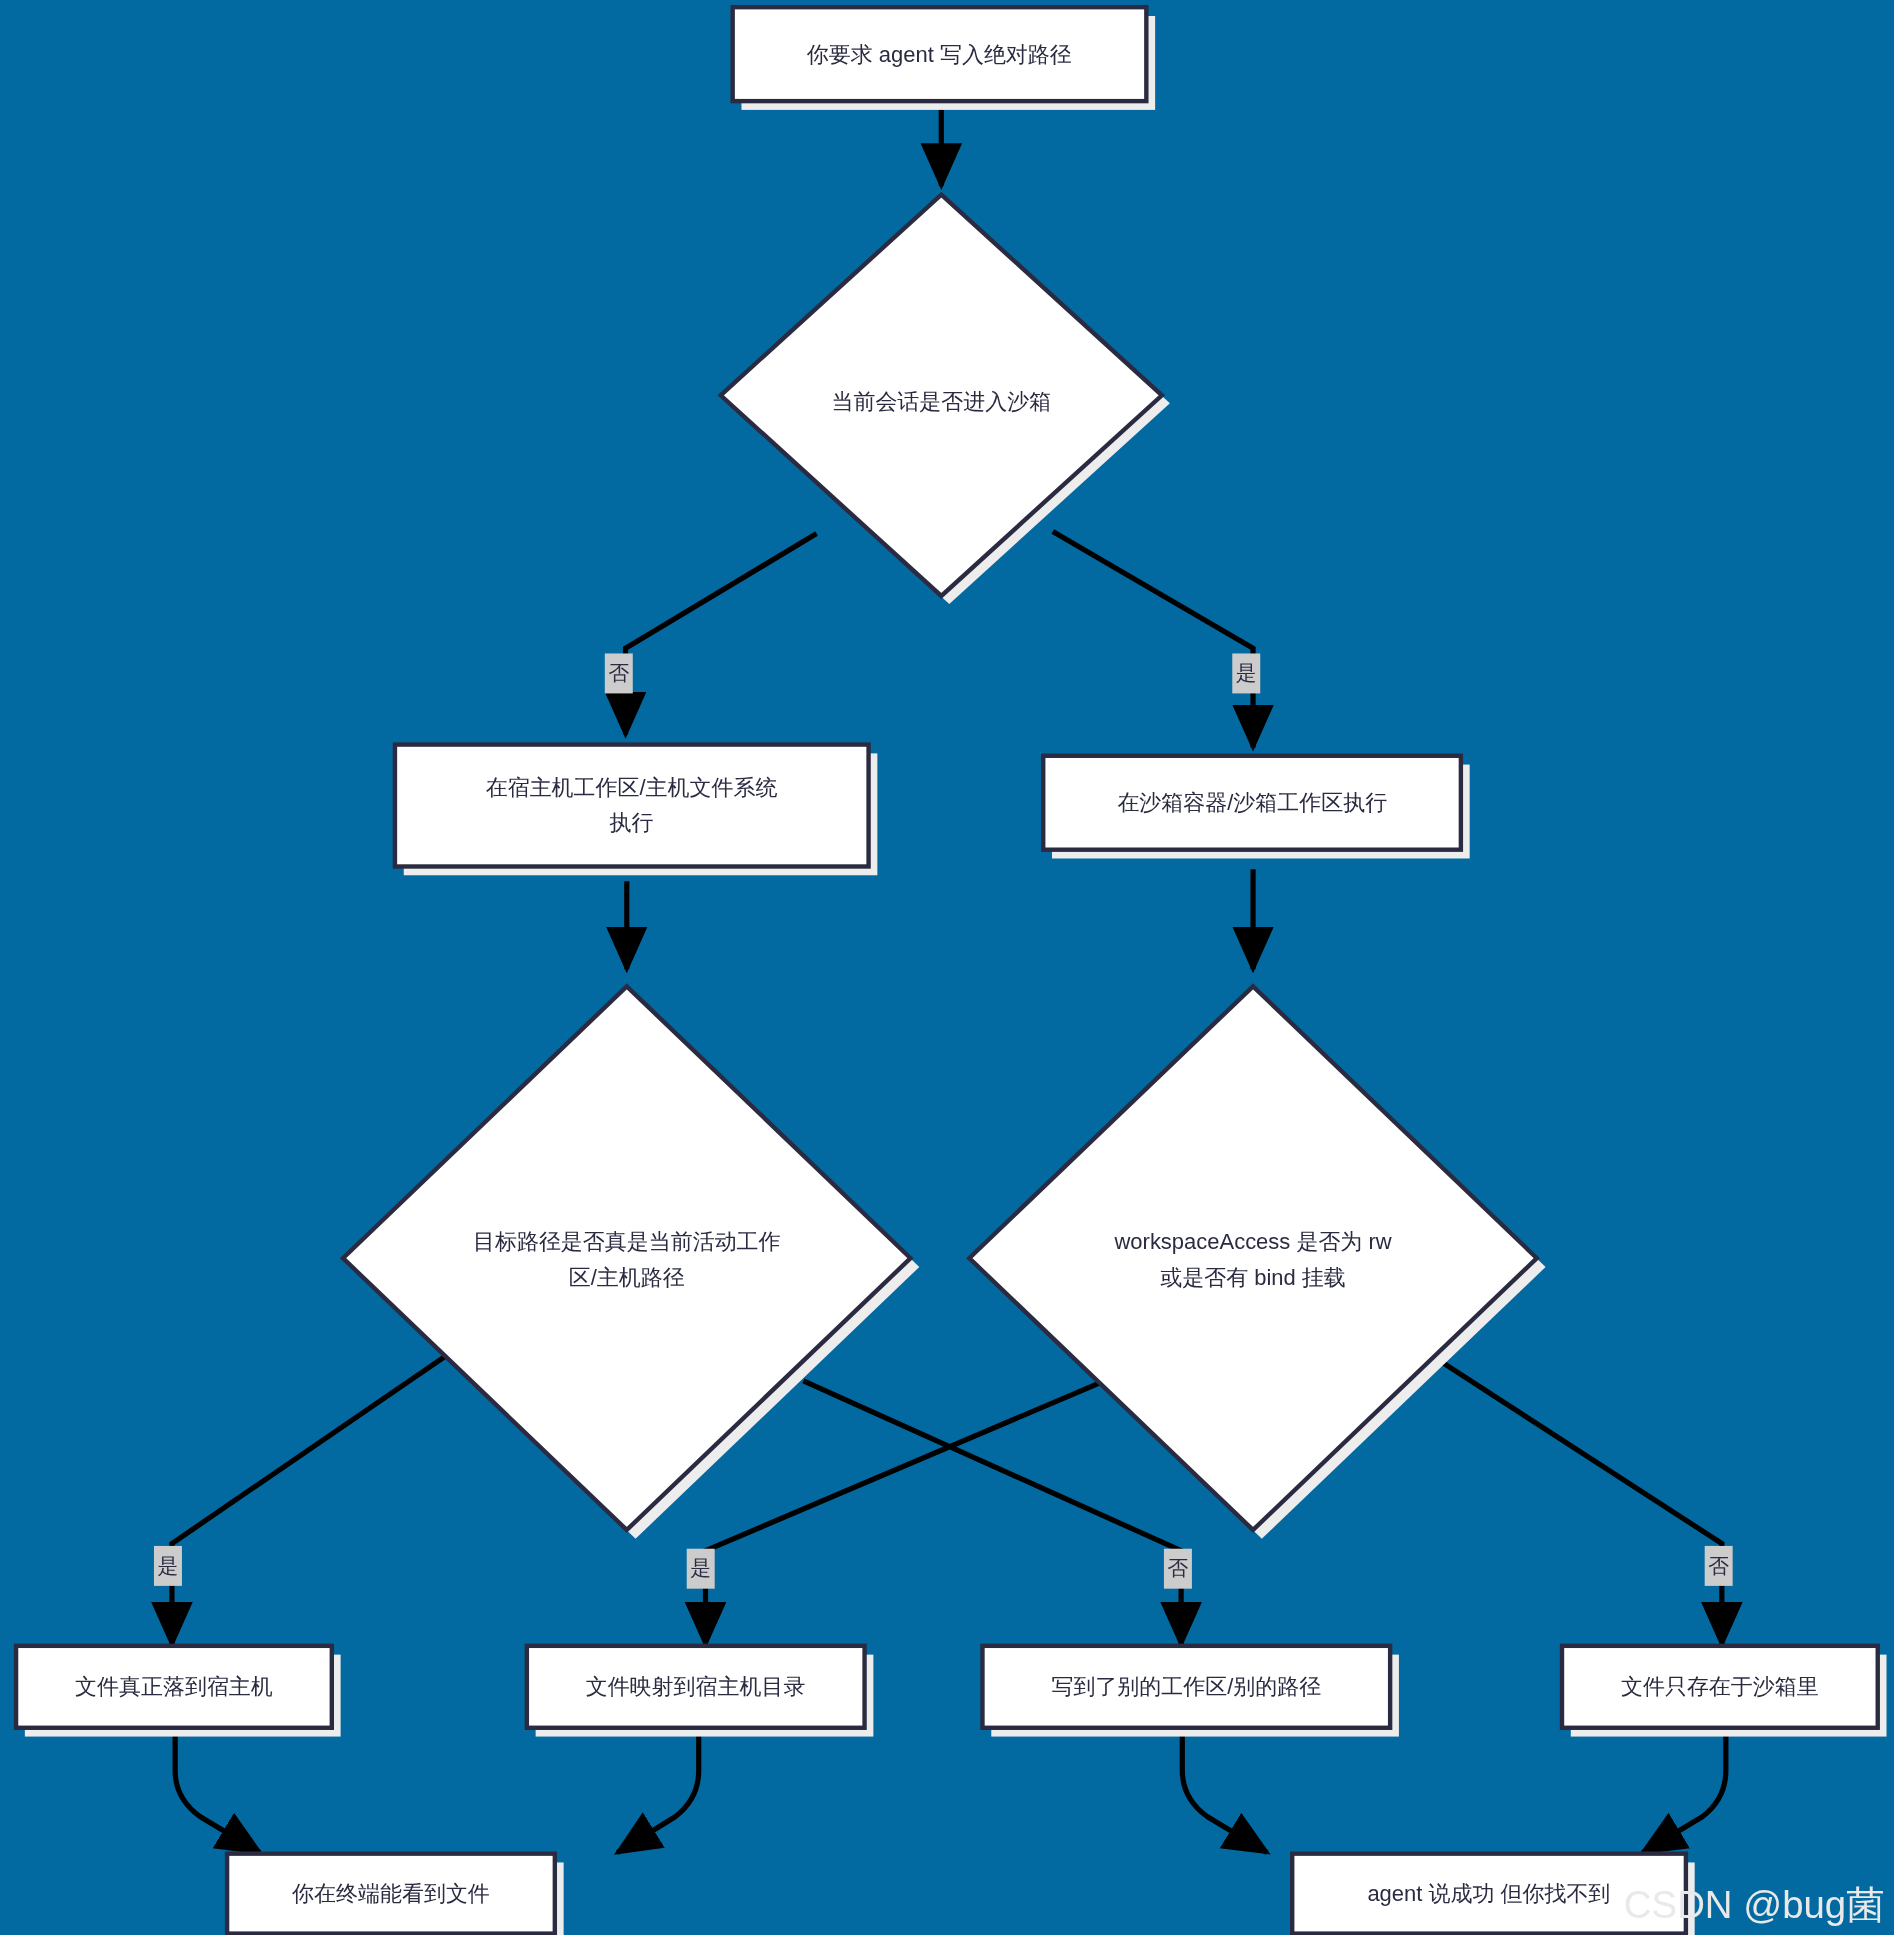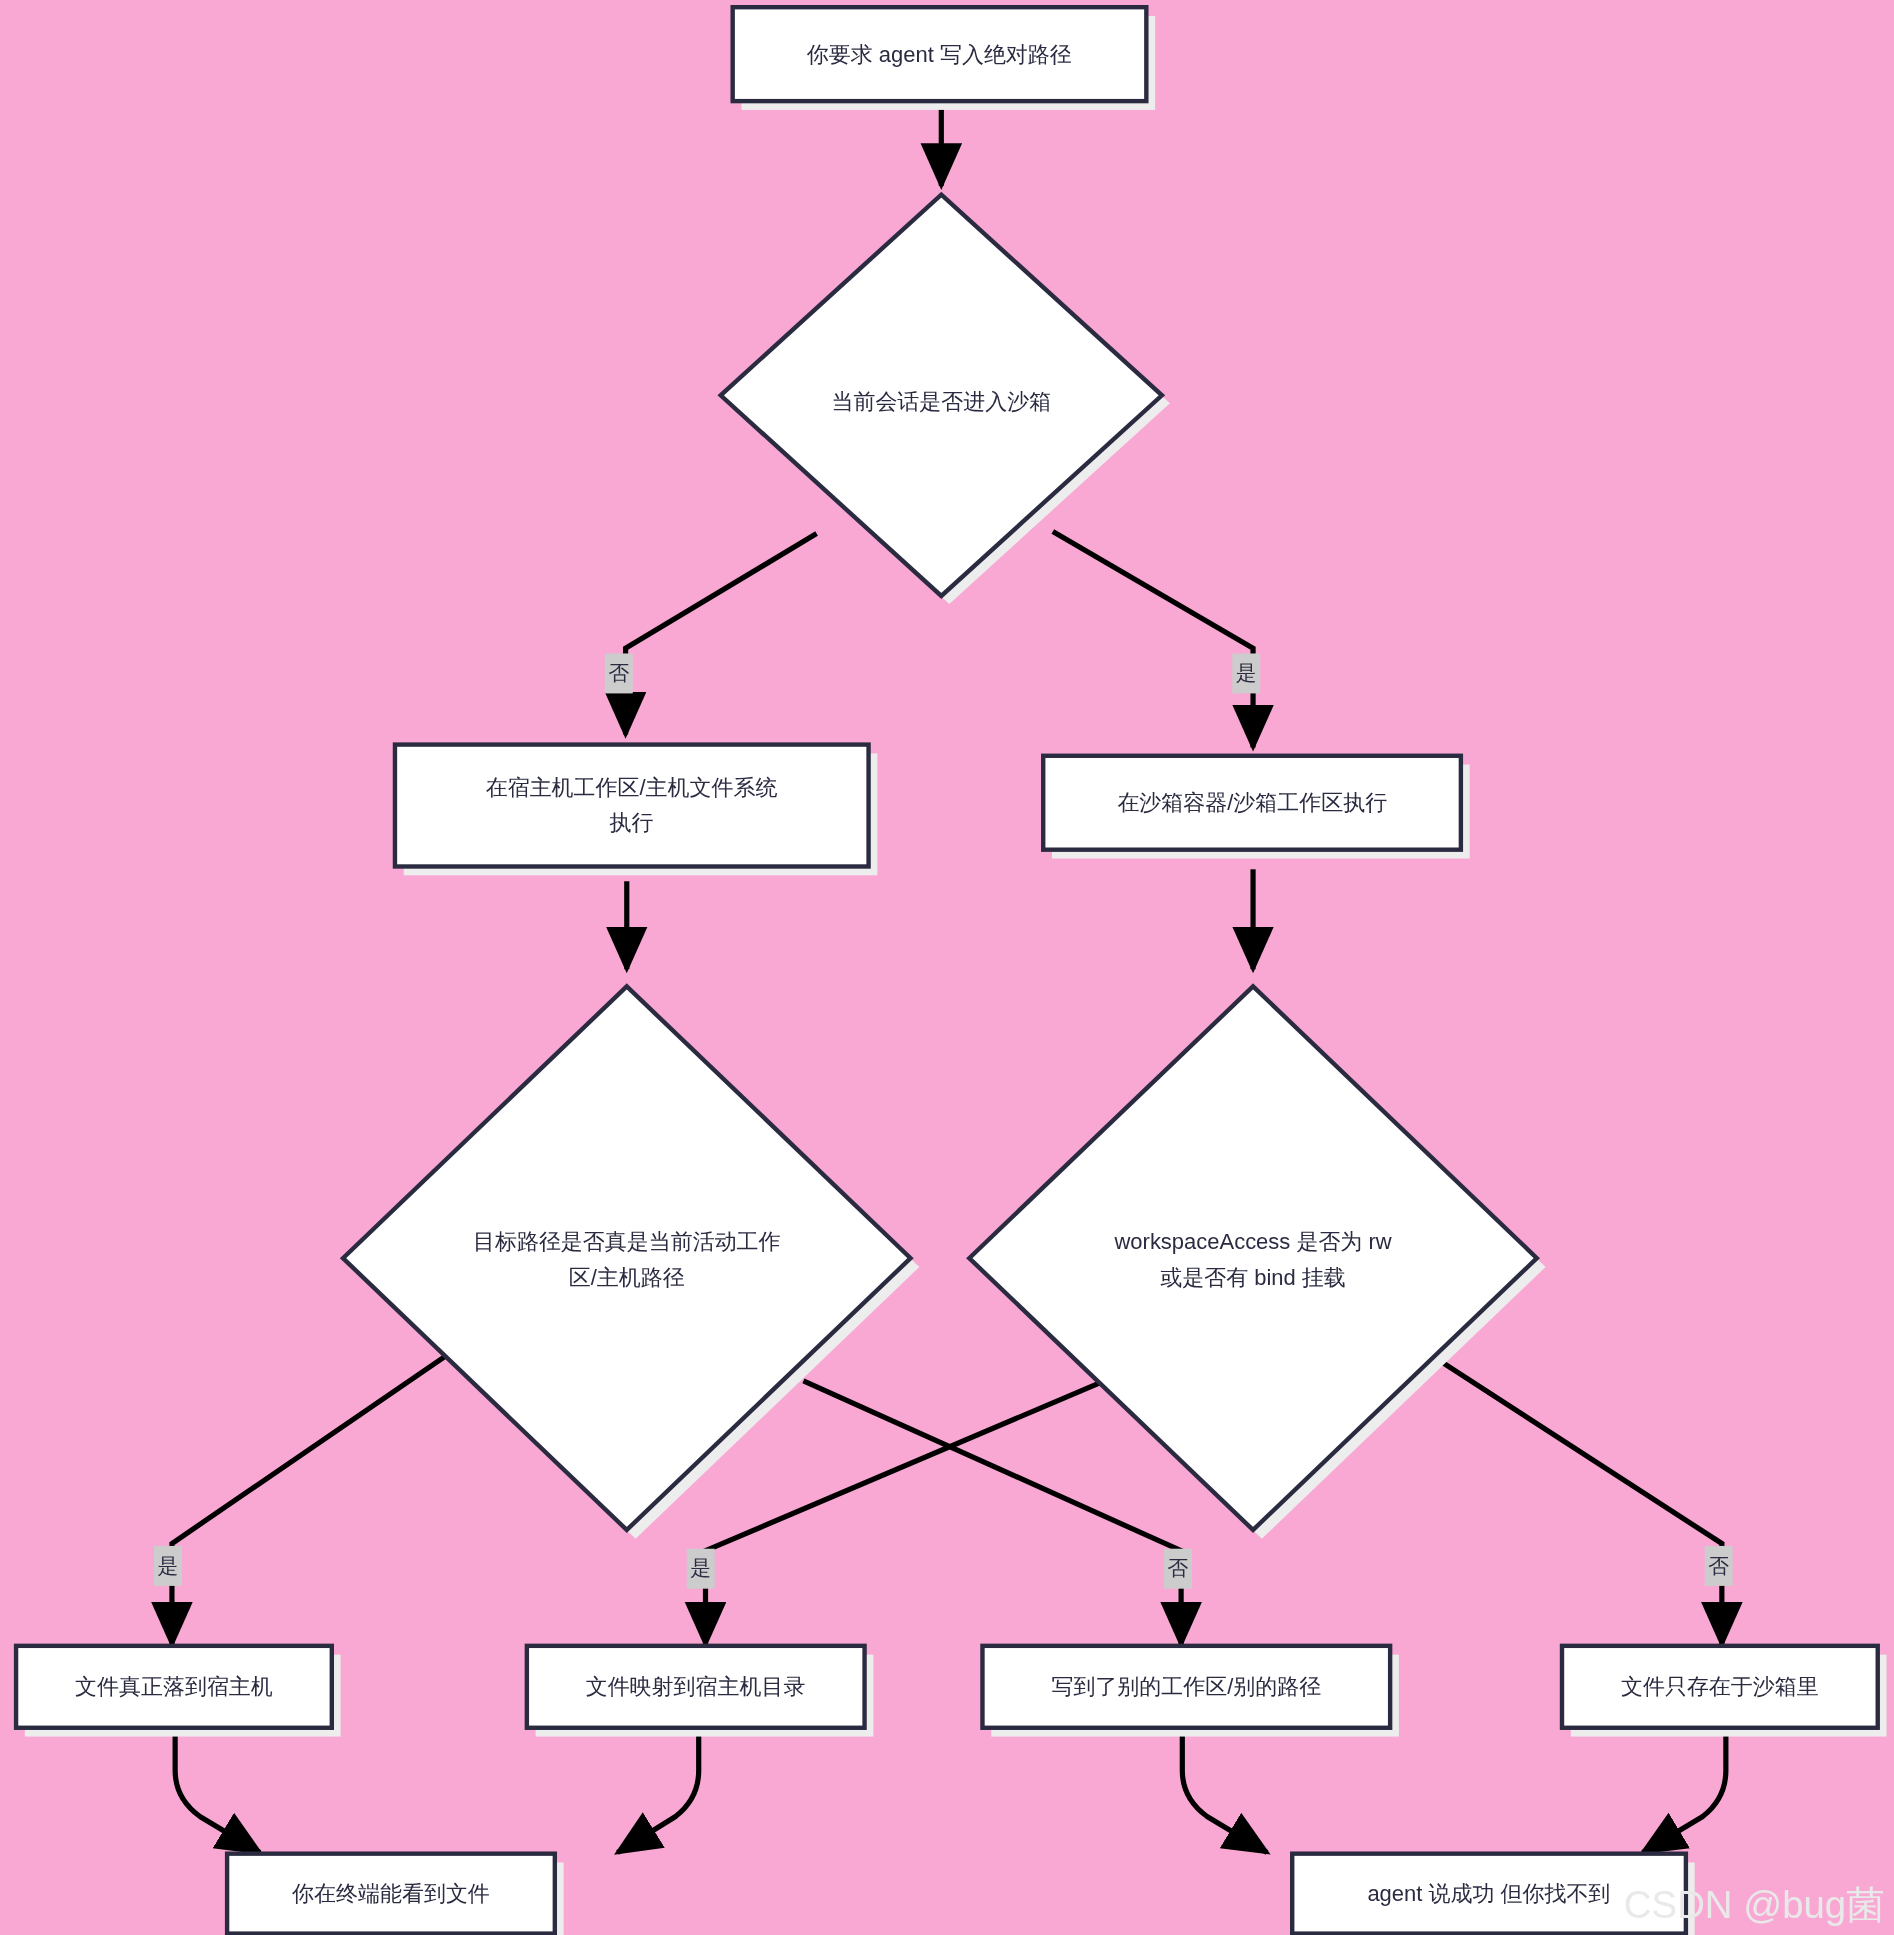--- a/index.html
+++ b/index.html
@@ -7,21 +7,21 @@
     padding: 0;
     background: #ffffff;
   }
   body {
     font-family: "Liberation Sans", "DejaVu Sans", sans-serif;
   }
   #flowchart-root {
     position: relative;
     width: 1895px;
     height: 1936px;
-    background: #f9a8d4;
+    background: #0369a1;
     overflow: hidden;
   }
   svg.diagram {
     position: absolute;
     top: 0;
     left: 0;
     width: 1895px;
     height: 1936px;
     display: block;
   }

